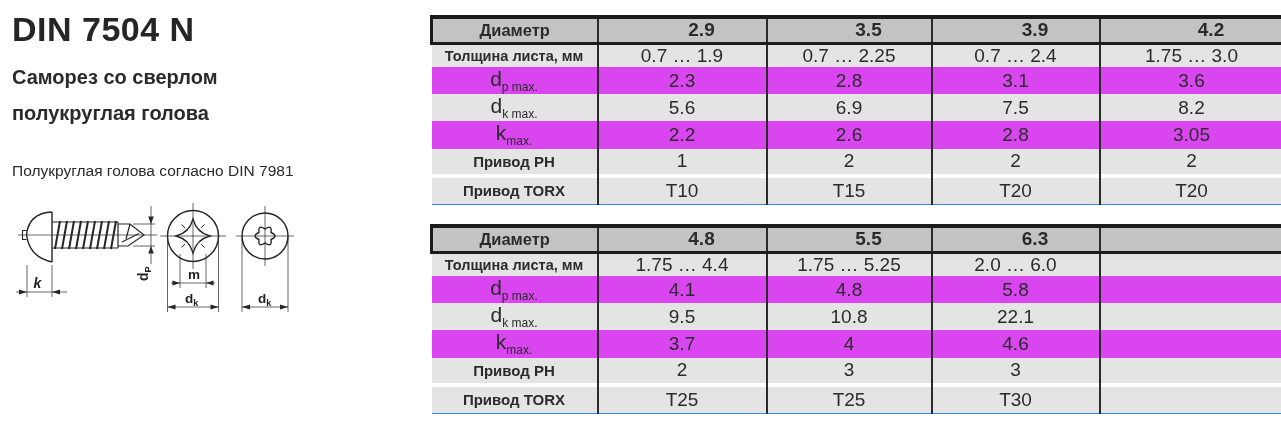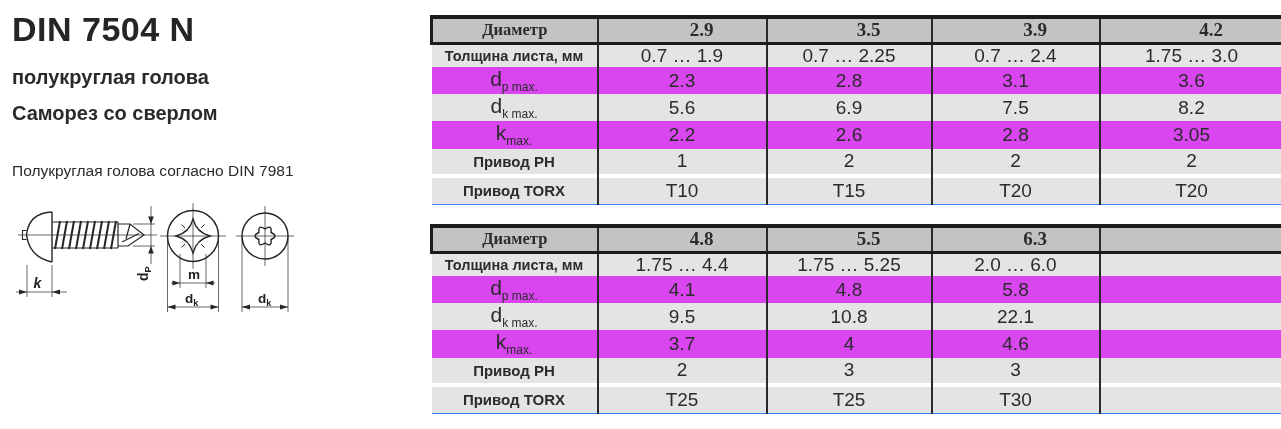--- a/index.html
+++ b/index.html
@@ -25,21 +25,21 @@
   .drawing text{font-family:"Liberation Sans",sans-serif;fill:#1f1f1f;}
   
   .spec-table{
     position:absolute;left:430px;width:851px;border-collapse:collapse;table-layout:fixed;
     border-top:4px solid var(--line);
   }
   #table-1{top:15px;}
   #table-2{top:224px;}
   .spec-table th,.spec-table td{text-align:center;vertical-align:middle;padding:0;}
   .spec-table th:not(:last-child),.spec-table td:not(:last-child){border-right:2px solid var(--sep);}
-  tr.hdr th{background:var(--hdr-bg);border-bottom:3px solid var(--line);height:26px;font-family:Liberation Serif, serif;}
+  tr.hdr th{background:var(--hdr-bg);border-bottom:3px solid var(--line);height:26px;}
   tr.hdr th:first-child{border-left:3px solid var(--line);}
   tr.hdr .lbl{font-size:16.5px;font-weight:700;}
   tr.hdr .num{font-size:19px;font-weight:700;padding-left:39px;}
   tr.shade td{background:var(--stripe-bg);}
   tr.white td{background:#d946ef;}
   tr.spacer td{height:4px;background:#fff;}
   td.val{font-size:19px;font-weight:400;}
   td.lbl.bold{font-size:15px;font-weight:700;}
   td.lbl.dim{font-size:21px;font-weight:400;}
   td.lbl.dim sub{font-size:12px;font-weight:400;}
@@ -50,22 +50,22 @@
   tr.r5 td{height:27px;border-bottom:1px solid #3b82f6;}
 </style>
 </head>
 <body>
 
 <div class="page">
 
   <div class="left-panel">
     <h1 class="page-title">DIN 7504 N</h1>
     <div class="subtitle">
+      <div>Саморез со сверлом</div>
       <div>полукруглая голова</div>
-      <div>Саморез со сверлом</div>
     </div>
     <div class="head-note">Полукруглая голова согласно DIN 7981</div>
 
     <svg class="drawing" viewBox="0 0 300 140">
       <g stroke="#262626" fill="none" stroke-width="1.4">
 
         <line x1="3" y1="45" x2="142" y2="45" stroke-width="0.7"></line>
 
         <g>
           <path d="M37,22 L37,72"></path>

